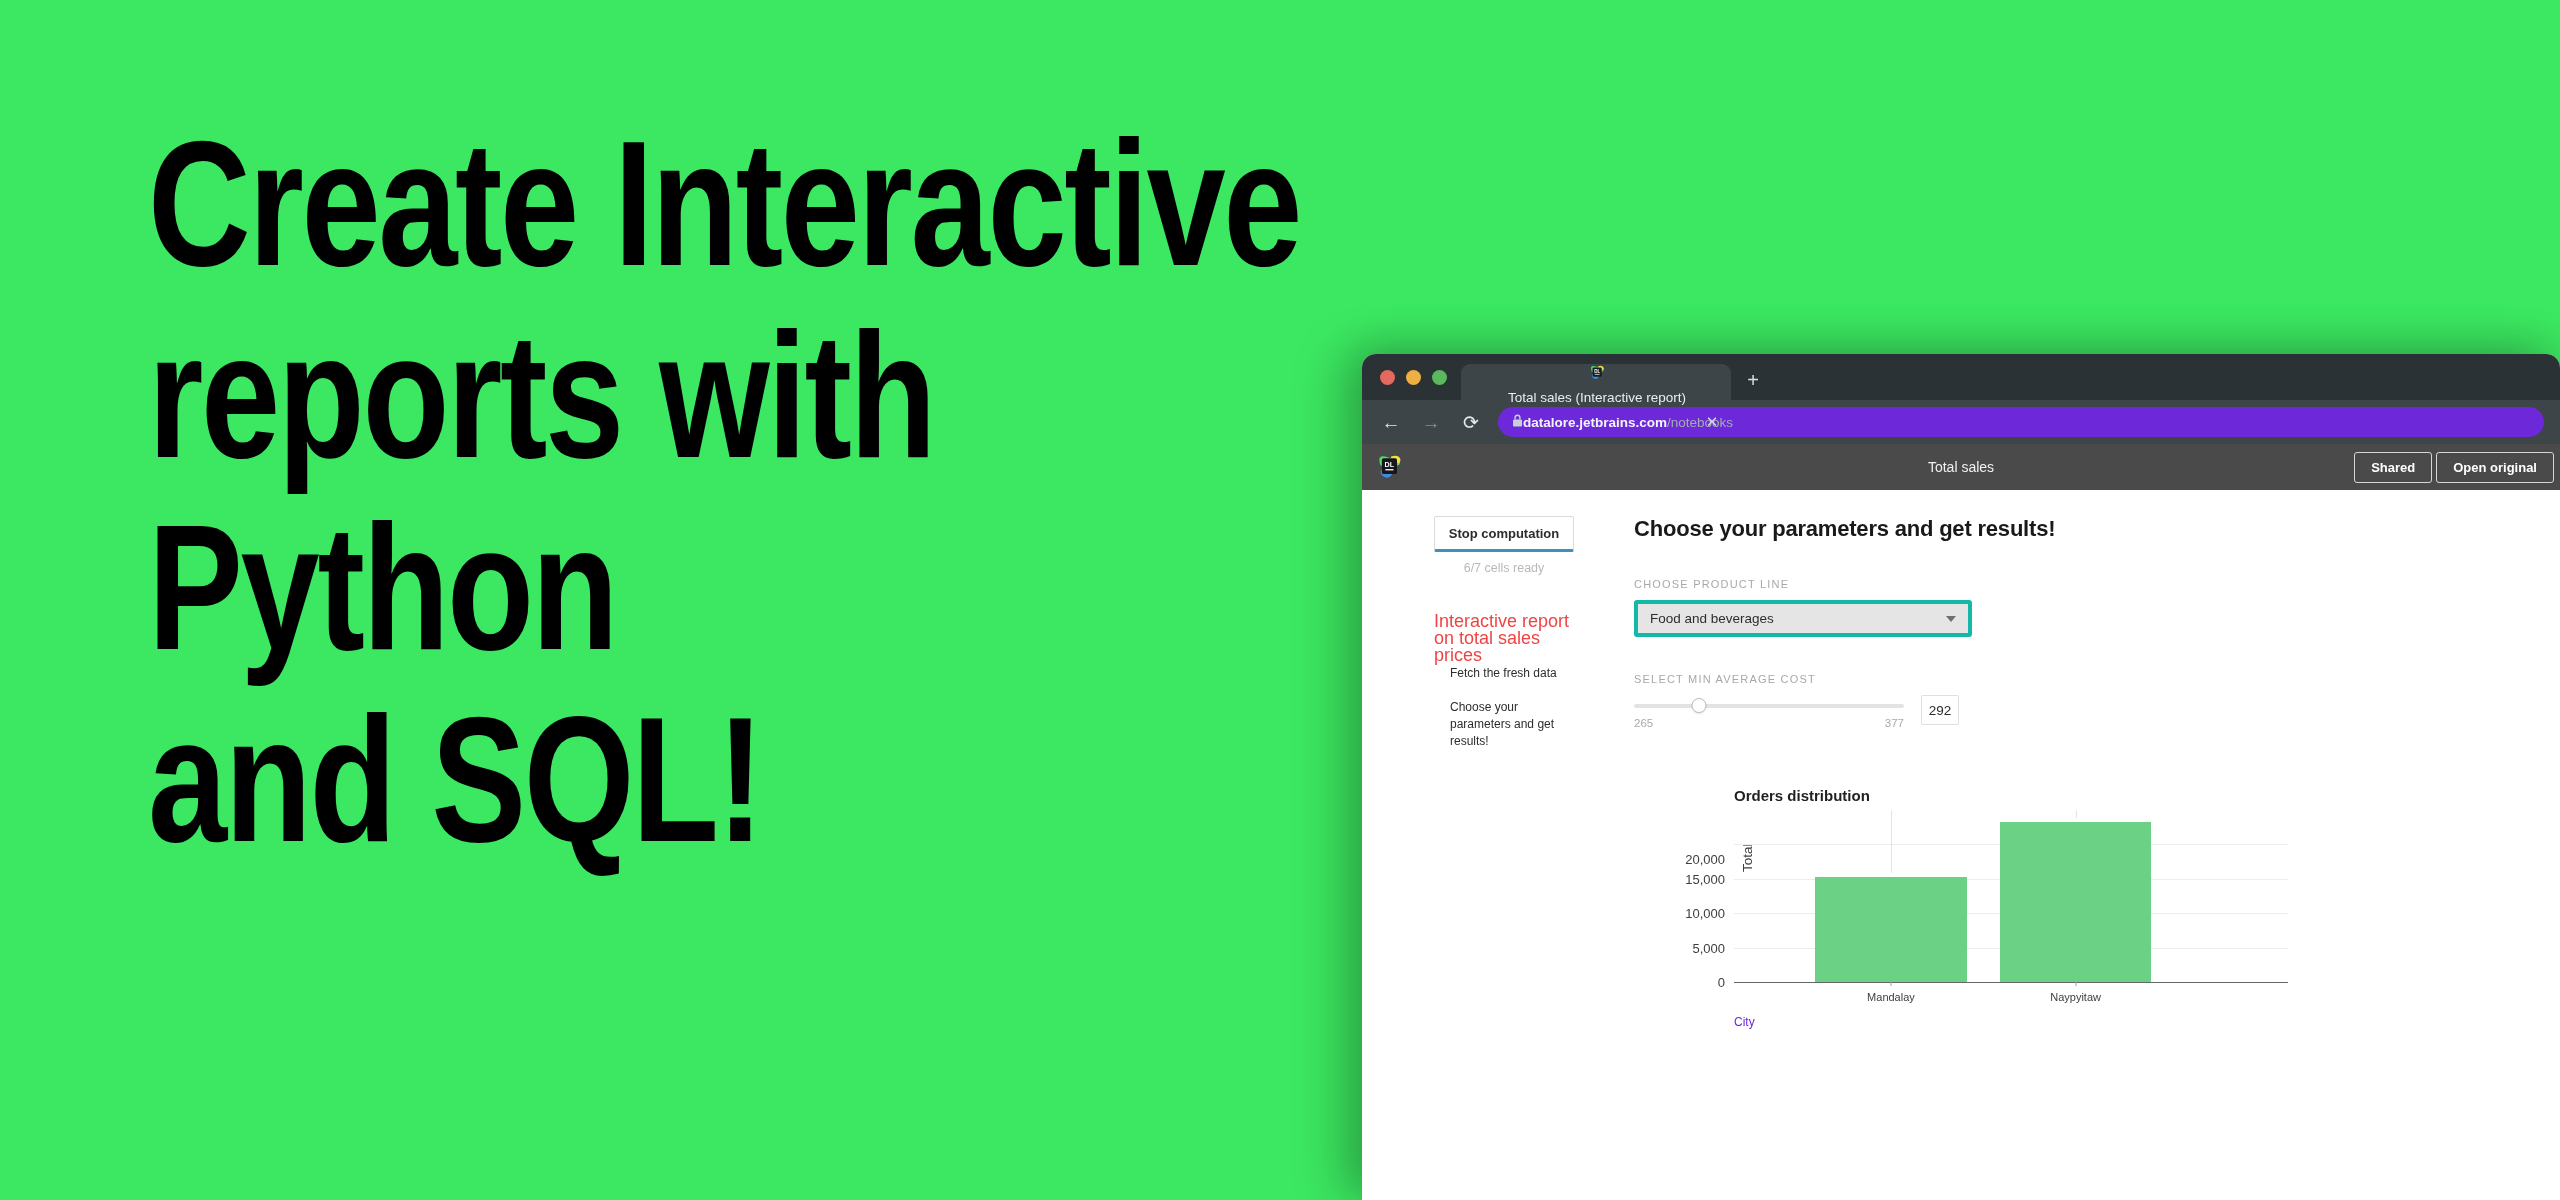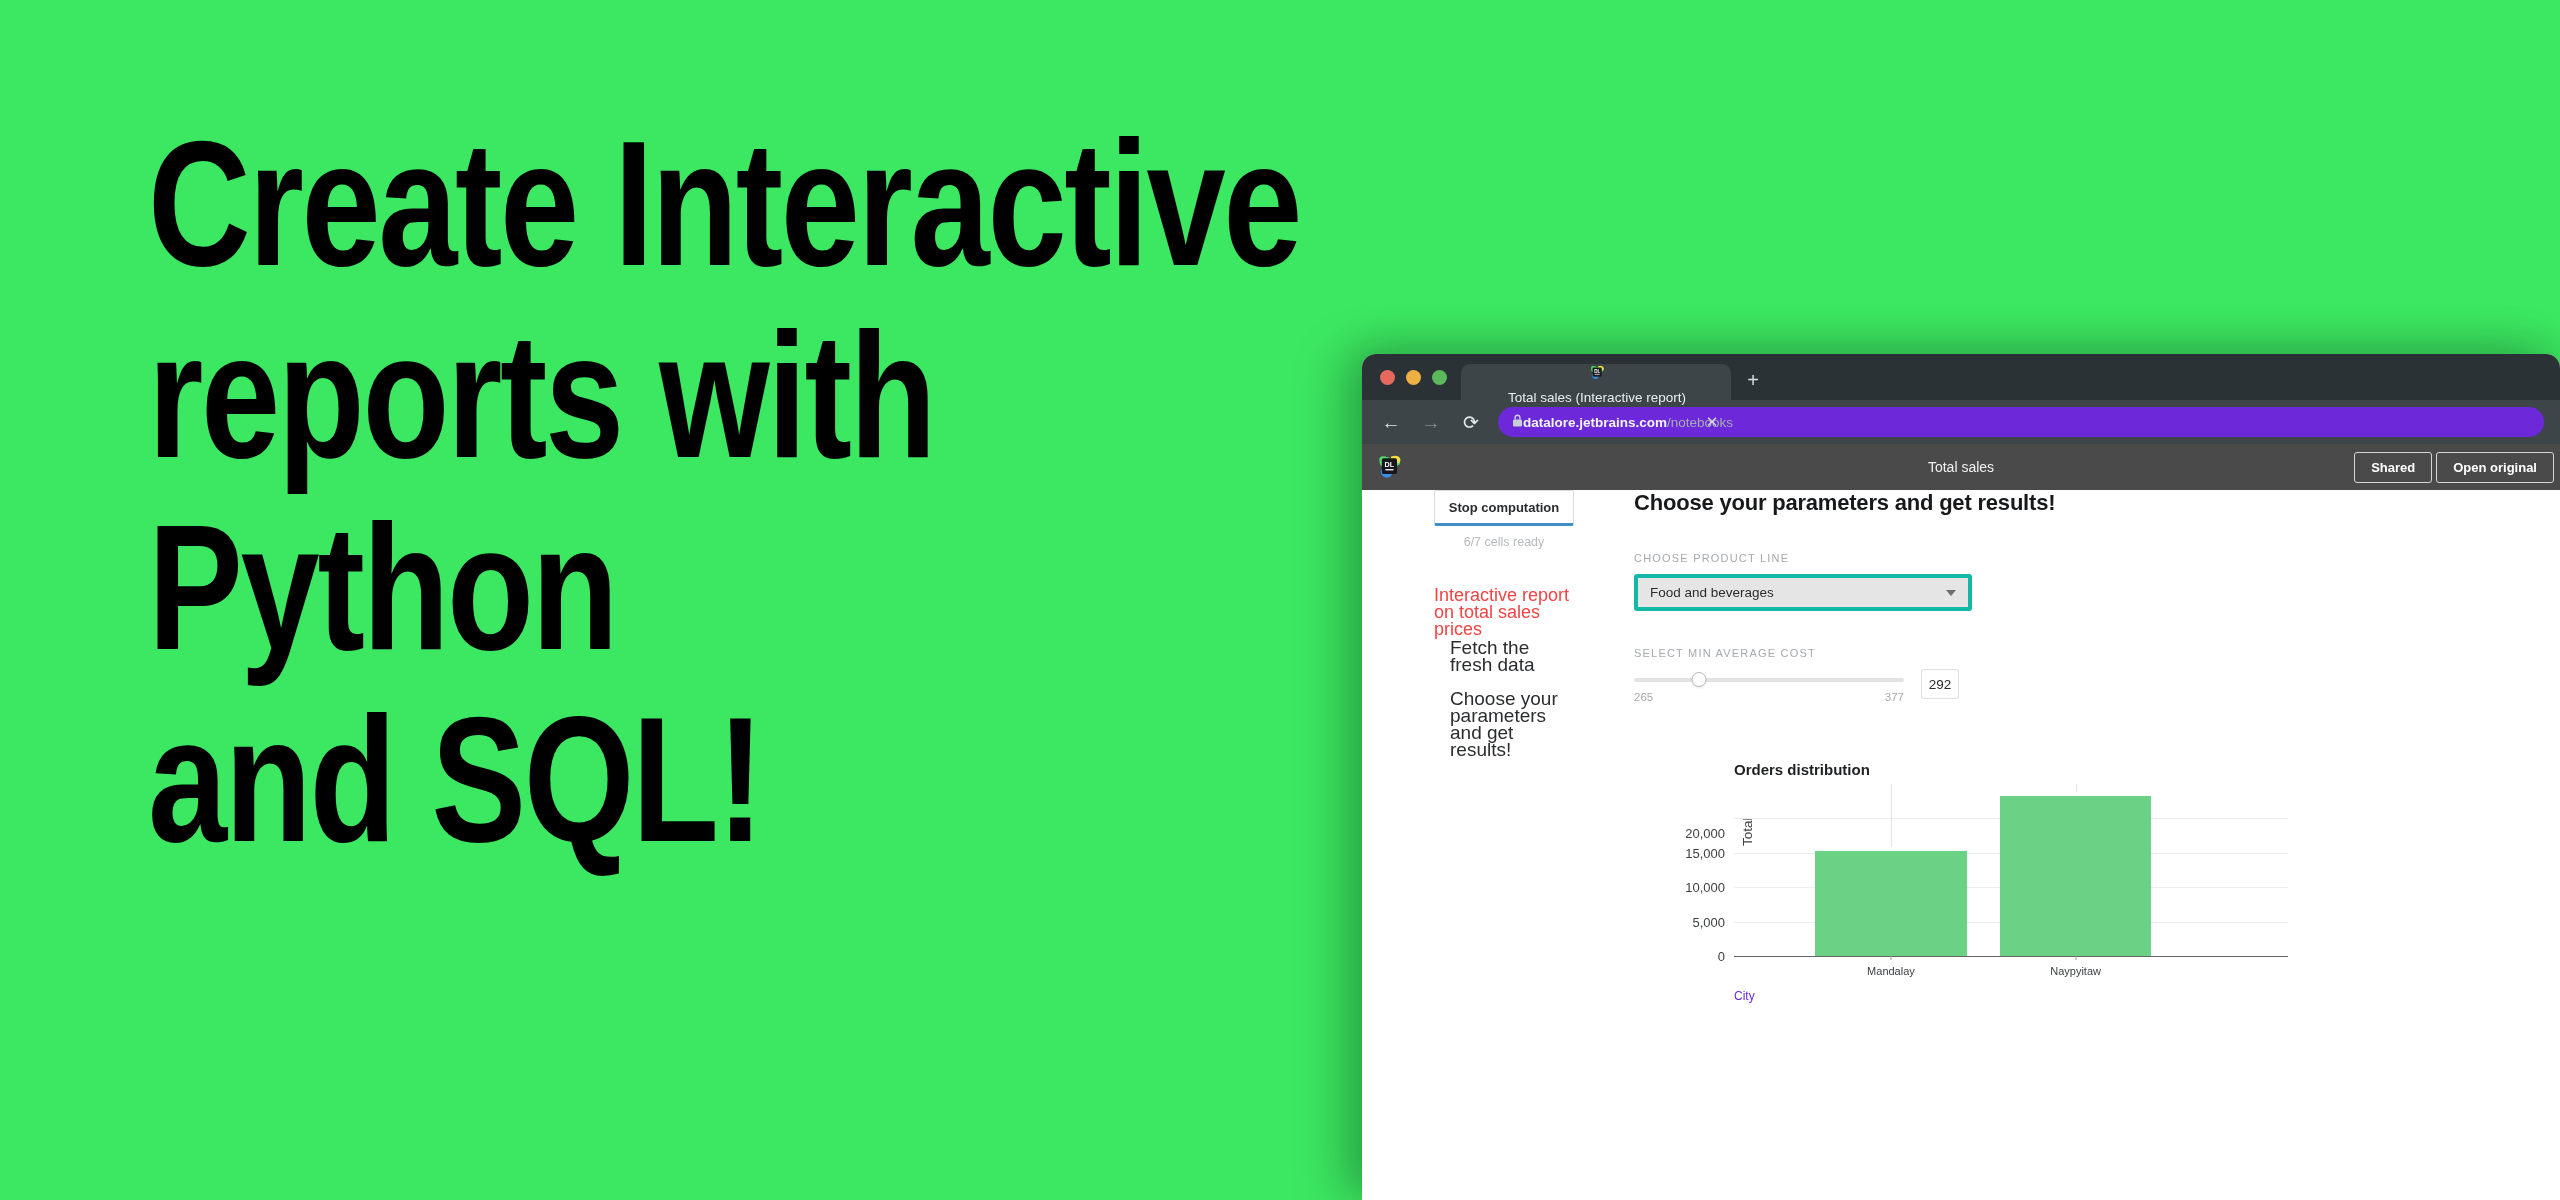--- a/index.html
+++ b/index.html
@@ -175,20 +175,21 @@
     border-radius: 3px;
     white-space: nowrap;
     font-family: "Liberation Sans", sans-serif;
   }
 
   
   .pagebody {
     height: 710px;
     background: #ffffff;
     display: flex;
+    padding-top: 26px;
     border-radius: 15px;
   }
   .sidebar {
     width: 230px;
     flex: none;
     padding: 0 18px 0 72px;
   }
   .stop-btn {
     width: 100%;
     background: #ffffff;
@@ -209,21 +210,21 @@
     margin-top: 9px;
   }
   .toc { margin-top: 38px; }
   .toc-h1 {
     font-size: 18px;
     color: #ef4444;
     line-height: 17px;
     margin-bottom: 1px;
   }
   .toc-h2 {
-    font-size: 19px;
+    font-size: 12px;
     color: #2b2d2f;
     line-height: 17px;
     padding-left: 16px;
     margin-bottom: 17px;
   }
 
   .content {
     flex: 1;
     padding-left: 42px;
     padding-right: 20px;

